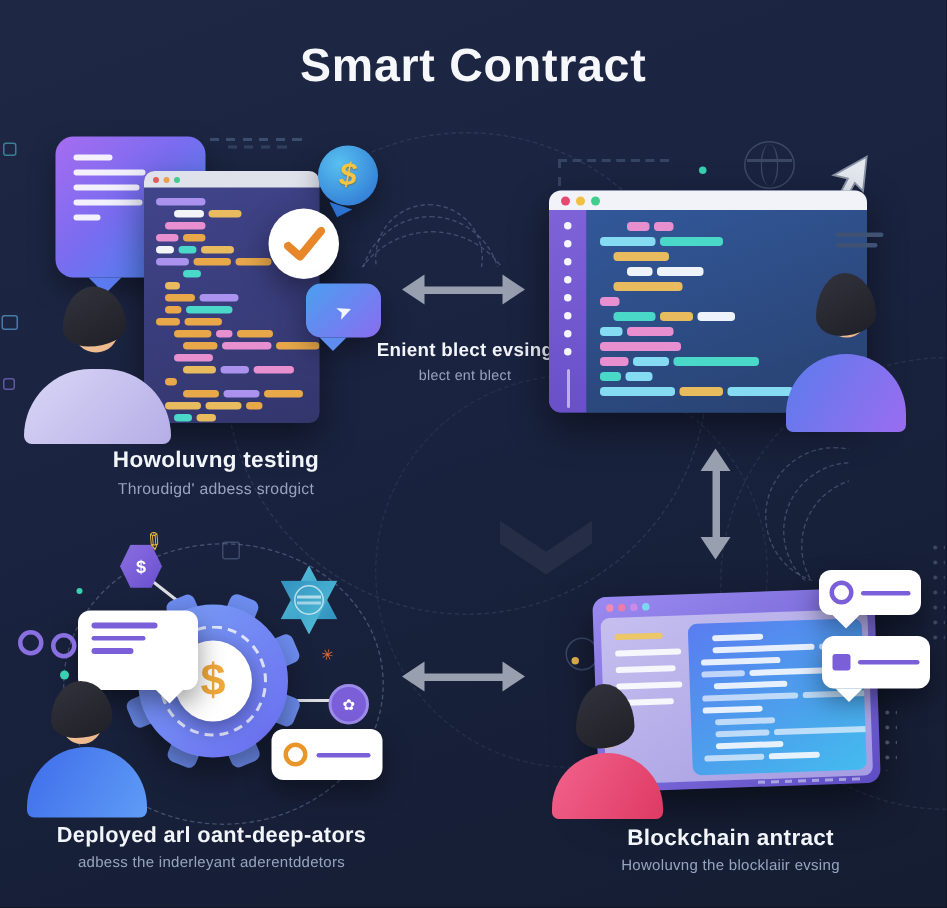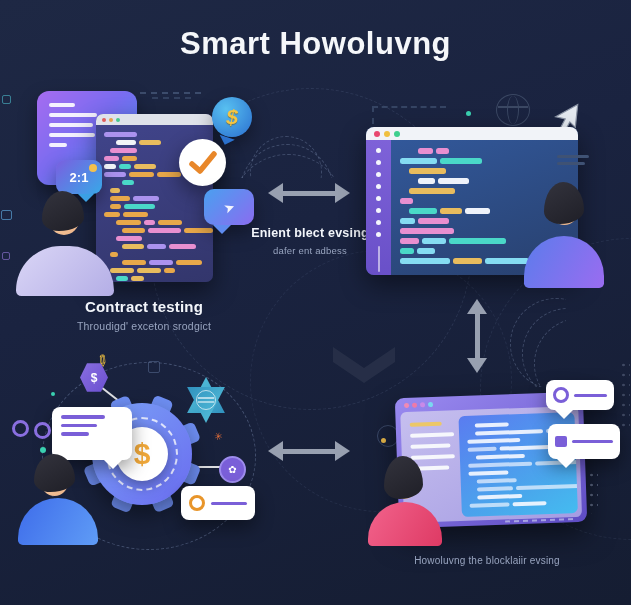--- a/index.html
+++ b/index.html
@@ -184,21 +184,21 @@
     <div class="ring" style="left:12px;top:6px;width:90px;height:90px;"></div>
     <div class="ring" style="left:24px;top:16px;width:90px;height:90px;"></div>
     <div class="ring" style="left:36px;top:26px;width:90px;height:90px;"></div>
   </div>
   <div class="abs dots-col" style="left:588px;top:470px;height:44px;"></div>
   <div class="abs dots-col" style="left:620px;top:360px;height:70px;opacity:.6;"></div>
   <div class="abs edge-mark" style="left:2px;top:95px;width:7px;height:7px;"></div>
   <div class="abs edge-mark" style="left:1px;top:210px;width:9px;height:8px;border-color:rgba(100,180,235,.6);"></div>
   <div class="abs edge-mark" style="left:2px;top:252px;width:6px;height:6px;border-color:rgba(160,130,235,.55);"></div>
 
-  <div class="abs title">Smart Howoluvng</div>
+  <div class="abs title">Smart Contract</div>
 
   <div class="abs dash-line" style="left:140px;top:92px;width:64px;"></div>
   <div class="abs dash-line" style="left:152px;top:97px;width:42px;opacity:.7;"></div>
 
   <div class="abs bubble bubble-big">
     <div class="bl" style="width:26px;"></div>
     <div class="bl" style="width:48px;"></div>
     <div class="bl" style="width:44px;"></div>
     <div class="bl" style="width:46px;"></div>
     <div class="bl" style="width:18px;"></div>
@@ -284,24 +284,20 @@
           <span class="code-seg" style="width: 24px; height: 5px; background: rgb(232, 188, 94);"></span>
           <span class="code-seg" style="width: 11px; height: 5px; background: rgb(232, 168, 74);"></span>
         </div>
         <div class="code-line" style="margin-left: 12px; margin-bottom: 3px;">
           <span class="code-seg" style="width: 12px; height: 5px; background: rgb(74, 216, 200);"></span>
           <span class="code-seg" style="width: 13px; height: 5px; background: rgb(232, 188, 94);"></span>
         </div>
       </div>
   </div>
 
-  <div class="abs bubble bubble-ratio">
-    <span>2:1</span>
-    <span class="sun"></span>
-  </div>
 
   <div class="abs bubble bubble-dollar">
     <span class="g">$</span>
   </div>
 
   <div class="abs check-circle">
     <svg width="30" height="26" viewBox="0 0 30 26">
       <polyline points="4,14 12,21 26,4" fill="none" stroke="#e8872a" stroke-width="5.5" stroke-linecap="round" stroke-linejoin="round"></polyline>
     </svg>
   </div>
@@ -310,32 +306,32 @@
     <span class="g">➤</span>
   </div>
 
   <div class="abs person p-tl" style="left:16px;top:191px;width:98px;height:105px;">
     <div class="torso"></div>
     <div class="face"></div>
     <div class="hair"></div>
   </div>
 
   <div class="abs cap" style="left:39px;top:298px;width:210px;">
-    <div class="h">Contract testing</div>
-    <div class="s">Throudigd' exceton srodgict</div>
+    <div class="h">Howoluvng testing</div>
+    <div class="s">Throudigd' adbess srodgict</div>
   </div>
 
   <div class="abs arrow-h" style="left:268px;top:179px;width:82px;height:28px;">
     <div class="bar"></div>
     <div class="tri-l"></div>
     <div class="tri-r"></div>
   </div>
   <div class="abs cap cap-center" style="left:235px;top:226px;width:150px;">
     <div class="h">Enient blect evsing</div>
-    <div class="s">dafer ent adbess</div>
+    <div class="s">blect ent blect</div>
   </div>
 
   <div class="abs dash-corner" style="left:372px;top:106px;width:72px;height:16px;"></div>
   <div class="abs globe-sketch"></div>
   <div class="abs teal-dot" style="left:466px;top:111px;width:5px;height:5px;"></div>
   <div class="abs cursor-tr">
     <svg width="30" height="34" viewBox="0 0 24 28">
       <path d="M3 1 L20 13 L12 14 L16 24 L12 26 L8 16 L3 20 Z" fill="#e4e9f0" stroke="#8a93a5" stroke-width="1"></path>
     </svg>
   </div>
@@ -475,20 +471,24 @@
   <div class="abs teal-dot" style="left:40px;top:447px;width:6px;height:6px;"></div>
   <div class="abs teal-dot" style="left:51px;top:392px;width:4px;height:4px;"></div>
   <div class="abs sparkle" style="left:214px;top:431px;">✳</div>
 
   <div class="abs person p-bl" style="left:18px;top:452px;width:82px;height:93px;">
     <div class="torso"></div>
     <div class="face"></div>
     <div class="hair"></div>
   </div>
 
+  <div class="abs cap" style="left:22px;top:549px;width:238px;">
+    <div class="h" style="font-size:14.5px;">Deployed arl oant-deep-ators</div>
+    <div class="s" style="font-size:10px;">adbess the inderleyant aderentddetors</div>
+  </div>
 
   <div class="abs arrow-h" style="left:268px;top:437px;width:82px;height:28px;">
     <div class="bar"></div>
     <div class="tri-l"></div>
     <div class="tri-r"></div>
   </div>
 
   <div class="abs chevron" style="left:333px;top:347px;width:62px;height:36px;"></div>
   <div class="abs planet"></div>
 
@@ -560,16 +560,17 @@
     <span class="ic-line"></span>
   </div>
 
   <div class="abs person p-br" style="left:364px;top:456px;width:82px;height:90px;">
     <div class="torso"></div>
     <div class="face"></div>
     <div class="hair"></div>
   </div>
 
   <div class="abs cap" style="left:372px;top:550px;width:230px;">
+    <div class="h">Blockchain antract</div>
     <div class="s" style="font-size:10px;">Howoluvng the blocklaiir evsing</div>
   </div>
 
 </div>
 
 </body></html>

